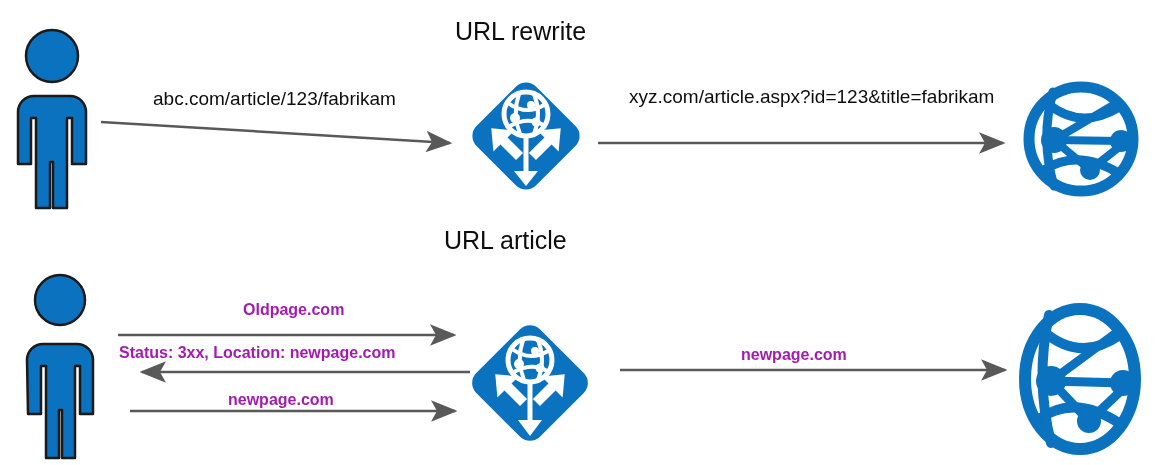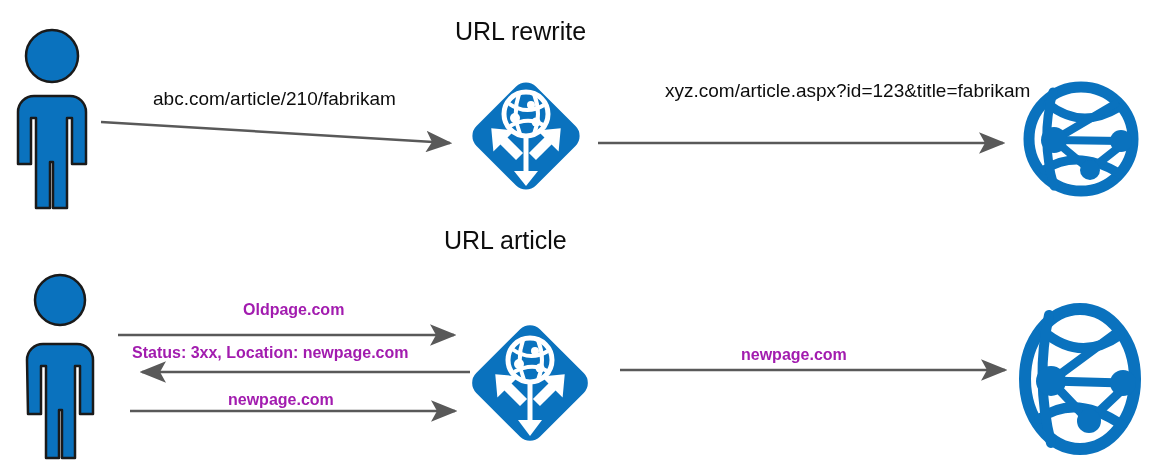--- a/index.html
+++ b/index.html
@@ -68,21 +68,21 @@
                v46
                h-14
                v-90
                h-5
                v46
                h-13
                z" fill="#0A72BE" stroke="#1a1a1a" stroke-width="2.5" stroke-linejoin="round"></path>
     </svg>
   </div>
 
-  <div class="abs url-label" style="left:153px; top:88px;">abc.com/article/210/fabrikam</div>
+  <div class="abs url-label" style="left:153px; top:88px;">abc.com/article/123/fabrikam</div>
 
   <div class="abs" style="left:100px; top:112px;">
     <svg width="370" height="48" viewBox="0 0 370 48">
       <defs>
         <marker id="ah1" markerWidth="11" markerHeight="9" refX="10" refY="4.5" orient="auto">
           <path d="M0,0 L11,4.5 L0,9 L2.5,4.5 z" fill="#595959"></path>
         </marker>
       </defs>
       <line x1="1" y1="10" x2="350" y2="31" stroke="#595959" stroke-width="2.4" marker-end="url(#ah1)"></line>
     </svg>
@@ -105,21 +105,21 @@
 
       <g fill="#ffffff">
         <path d="M61.5 66 h5 v38 h-5 z"></path>
         <path d="M61.5 70 h-22 v-10 l-18 15 l18 15 v-10 h22 z" transform="rotate(45 48 75)"></path>
         <path d="M66.5 70 h22 v-10 l18 15 l-18 15 v-10 h-22 z" transform="rotate(-45 80 75)"></path>
         <path d="M52 99 h24 l-12 15 z"></path>
       </g>
     </svg>
   </div>
 
-  <div class="abs url-label" style="left:629px; top:80px;margin-left:36px;">xyz.com/article.aspx?id=123&amp;title=fabrikam</div>
+  <div class="abs url-label" style="left:629px; top:86px;">xyz.com/article.aspx?id=123&amp;title=fabrikam</div>
 
   <div class="abs" style="left:598px; top:133px;">
     <svg width="420" height="22" viewBox="0 0 420 22">
       <defs>
         <marker id="ah2" markerWidth="11" markerHeight="9" refX="10" refY="4.5" orient="auto">
           <path d="M0,0 L11,4.5 L0,9 L2.5,4.5 z" fill="#595959"></path>
         </marker>
       </defs>
       <line x1="0" y1="10" x2="405" y2="10" stroke="#595959" stroke-width="2.4" marker-end="url(#ah2)"></line>
     </svg>
@@ -178,21 +178,21 @@
     <svg width="350" height="22" viewBox="0 0 350 22">
       <defs>
         <marker id="ah3" markerWidth="11" markerHeight="9" refX="10" refY="4.5" orient="auto">
           <path d="M0,0 L11,4.5 L0,9 L2.5,4.5 z" fill="#595959"></path>
         </marker>
       </defs>
       <line x1="0" y1="10" x2="336" y2="10" stroke="#595959" stroke-width="2.4" marker-end="url(#ah3)"></line>
     </svg>
   </div>
 
-  <div class="abs bold-label" style="left:132px; top:344px;">Status: 3xx, Location: newpage.com</div>
+  <div class="abs bold-label" style="left:119px; top:344px;">Status: 3xx, Location: newpage.com</div>
 
   <div class="abs" style="left:130px; top:362px;">
     <svg width="350" height="22" viewBox="0 0 350 22">
       <defs>
         <marker id="ah4" markerWidth="11" markerHeight="9" refX="10" refY="4.5" orient="auto">
           <path d="M0,0 L11,4.5 L0,9 L2.5,4.5 z" fill="#595959"></path>
         </marker>
       </defs>
       <line x1="340" y1="10" x2="12" y2="10" stroke="#595959" stroke-width="2.4" marker-end="url(#ah4)"></line>
     </svg>

